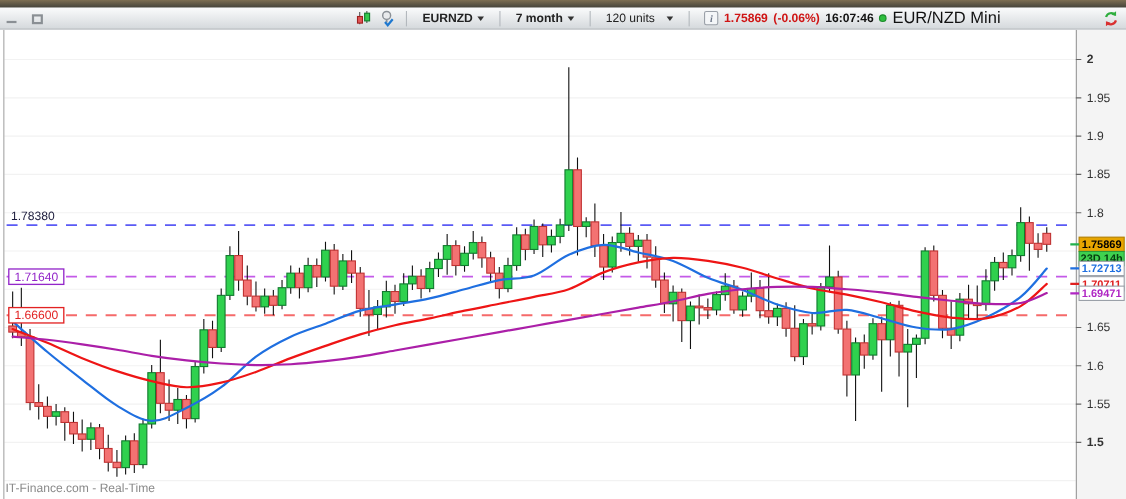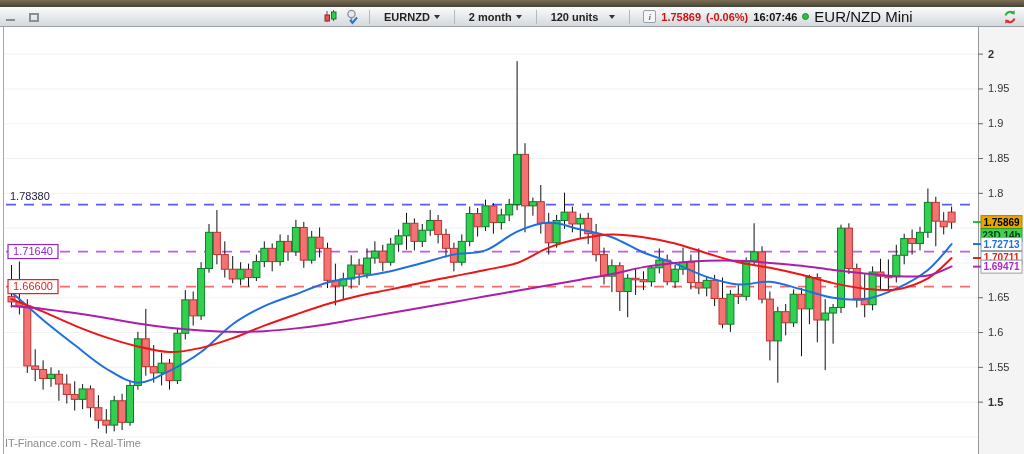--- a/index.html
+++ b/index.html
@@ -77,25 +77,25 @@
           <path d="M6 11 L8.5 14 L13 8.5" fill="none" stroke="#1e78d0" stroke-width="2"></path>
         </svg>
       </div>
       <div class="tb-sep"></div>
       <div class="tb-btn">
         <span>EURNZD</span>
         <span class="caret"></span>
       </div>
       <div class="tb-sep"></div>
       <div class="tb-btn">
-        <span>2 month</span>
+        <span>7 month</span>
         <span class="caret"></span>
       </div>
       <div class="tb-sep"></div>
-      <div class="tb-btn" style="font-weight:bold;gap:11px;">
+      <div class="tb-btn" style="font-weight:normal;gap:11px;">
         <span>120 units</span>
         <span class="caret"></span>
       </div>
       <div class="tb-sep"></div>
       <div id="quote-group" class="tb-abs" style="position:static; display:flex;">
         <div id="info-icon">
             <span>i</span>
           </div>
         <span class="px">1.75869</span>
         <span class="px">(-0.06%)</span>

